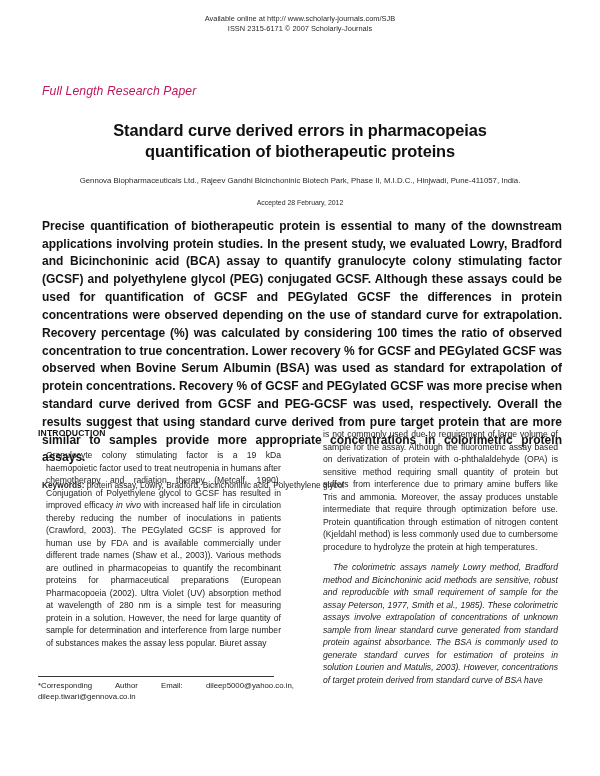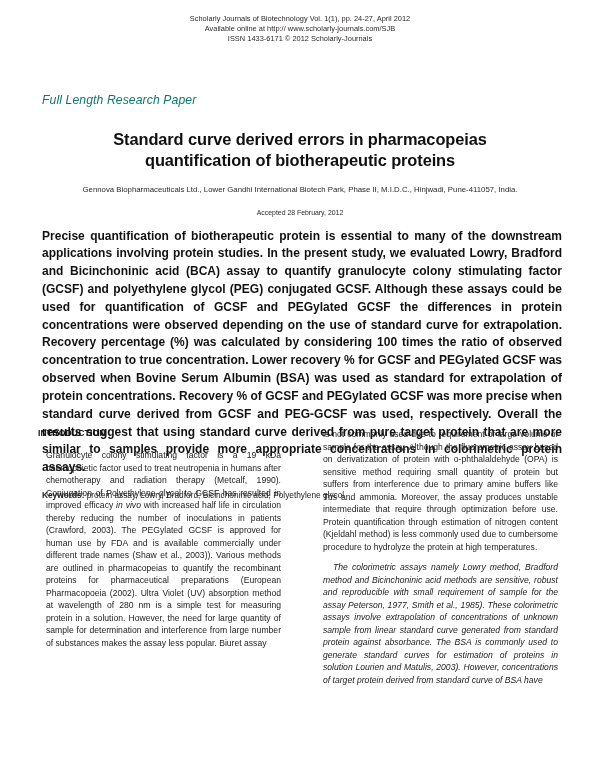--- a/index.html
+++ b/index.html
@@ -33,21 +33,21 @@
     font-size: 7.4px;
     letter-spacing: 0.02px;
     color: #2b2828;
   }
 
   
   .article-type {
     margin: 50px 0 0 42px;
     font-size: 12.2px;
     font-style: italic;
-    color: #0f766e;
+    color: #be185d;
     letter-spacing: 0.1px;
   }
 
   
   .title {
     margin: 22px 62px 0 62px;
     text-align: center;
     font-size: 16.4px;
     font-weight: bold;
     line-height: 1.28;
@@ -162,45 +162,48 @@
     color: #1d1b1b;
     text-align: justify;
   }
 </style>
 </head>
 <body>
 
 <div class="page">
 
   <div class="masthead">
-    <div>Scholarly Journals of Biotechnology Vol. 1(1), pp. 24-27, April 2012</div>
     <div>Available online at http:// www.scholarly-journals.com/SJB</div>
-    <div>ISSN 1433-6171 © 2012 Scholarly-Journals</div>
+    <div>ISSN 2315-6171 © 2007 Scholarly-Journals</div>
   </div>
 
   <div class="article-type">Full Length Research Paper</div>
 
   <h1 class="title">Standard curve derived errors in pharmacopeias quantification of biotherapeutic proteins</h1>
 
 
-  <div class="affiliation">Gennova Biopharmaceuticals Ltd., Lower Gandhi International Biotech Park, Phase II, M.I.D.C., Hinjwadi, Pune-411057, India.</div>
+  <div class="affiliation">Gennova Biopharmaceuticals Ltd., Rajeev Gandhi Bicinchoninic Biotech Park, Phase II, M.I.D.C., Hinjwadi, Pune-411057, India.</div>
 
   <div class="accepted">Accepted 28 February, 2012</div>
 
   <div class="abstract">Precise quantification of biotherapeutic protein is essential to many of the downstream applications involving protein studies. In the present study, we evaluated Lowry, Bradford and Bicinchoninic acid (BCA) assay to quantify granulocyte colony stimulating factor (GCSF) and polyethylene glycol (PEG) conjugated GCSF. Although these assays could be used for quantification of GCSF and PEGylated GCSF the differences in protein concentrations were observed depending on the use of standard curve for extrapolation. Recovery percentage (%) was calculated by considering 100 times the ratio of observed concentration to true concentration. Lower recovery % for GCSF and PEGylated GCSF was observed when Bovine Serum Albumin (BSA) was used as standard for extrapolation of protein concentrations. Recovery % of GCSF and PEGylated GCSF was more precise when standard curve derived from GCSF and PEG-GCSF was used, respectively. Overall the results suggest that using standard curve derived from pure target protein that are more similar to samples provide more appropriate concentrations in colorimetric protein assays.</div>
 
   <div class="keywords">
     <span class="kw-label">Keywords:</span><span> protein assay, Lowry, Bradford, Bicinchoninic acid, Polyethylene glycol</span>
   </div>
 
   <div class="columns">
     <div class="col col-left">
       <div class="section-head">INTRODUCTION</div>
       <p class="body-p"><span>Granulocyte colony stimulating factor is a 19 kDa haemopoietic factor used to treat neutropenia in humans after chemotherapy and radiation therapy (Metcalf, 1990). Conjugation of Polyethylene glycol to GCSF has resulted in improved efficacy </span><i>in vivo</i><span> with increased half life in circulation thereby reducing the number of inoculations in patients (Crawford, 2003). The PEGylated GCSF is approved for human use by FDA and is available commercially under different trade names (Shaw et al., 2003)). Various methods are outlined in pharmacopeias to quantify the recombinant proteins for pharmaceutical preparations (European Pharmacopoeia (2002). Ultra Violet (UV) absorption method at wavelength of 280 nm is a simple test for measuring protein in a solution. However, the need for large quantity of sample for determination and interference from large number of substances makes the assay less popular. Biuret assay</span></p>
     </div>
     <div class="col col-right">
       <p class="body-p">is not commonly used due to requirement of large volume of sample for the assay. Although the fluorometric assay based on derivatization of protein with o-phthalaldehyde (OPA) is sensitive method requiring small quantity of protein but suffers from interference due to primary amine buffers like Tris and ammonia. Moreover, the assay produces unstable intermediate that require through optimization before use. Protein quantification through estimation of nitrogen content (Kjeldahl method) is less commonly used due to cumbersome procedure to hydrolyze the protein at high temperatures.</p>
       <p class="body-p">The colorimetric assays namely Lowry method, Bradford method and Bicinchoninic acid methods are sensitive, robust and reproducible with small requirement of sample for the assay Peterson, 1977, Smith et al., 1985). These colorimetric assays involve extrapolation of concentrations of unknown sample from linear standard curve generated from standard protein against absorbance. The BSA is commonly used to generate standard curves for estimation of proteins in solution Lourien and Matulis, 2003). However, concentrations of target protein derived from standard curve of BSA have</p>
     </div>
   </div>
 
+  <div class="footnote">
+    <div class="footnote-rule"></div>
+    <div class="footnote-text">*Corresponding Author Email: dileep5000@yahoo.co.in, dileep.tiwari@gennova.co.in</div>
+  </div>
 
 </div>
 
 </body></html>

